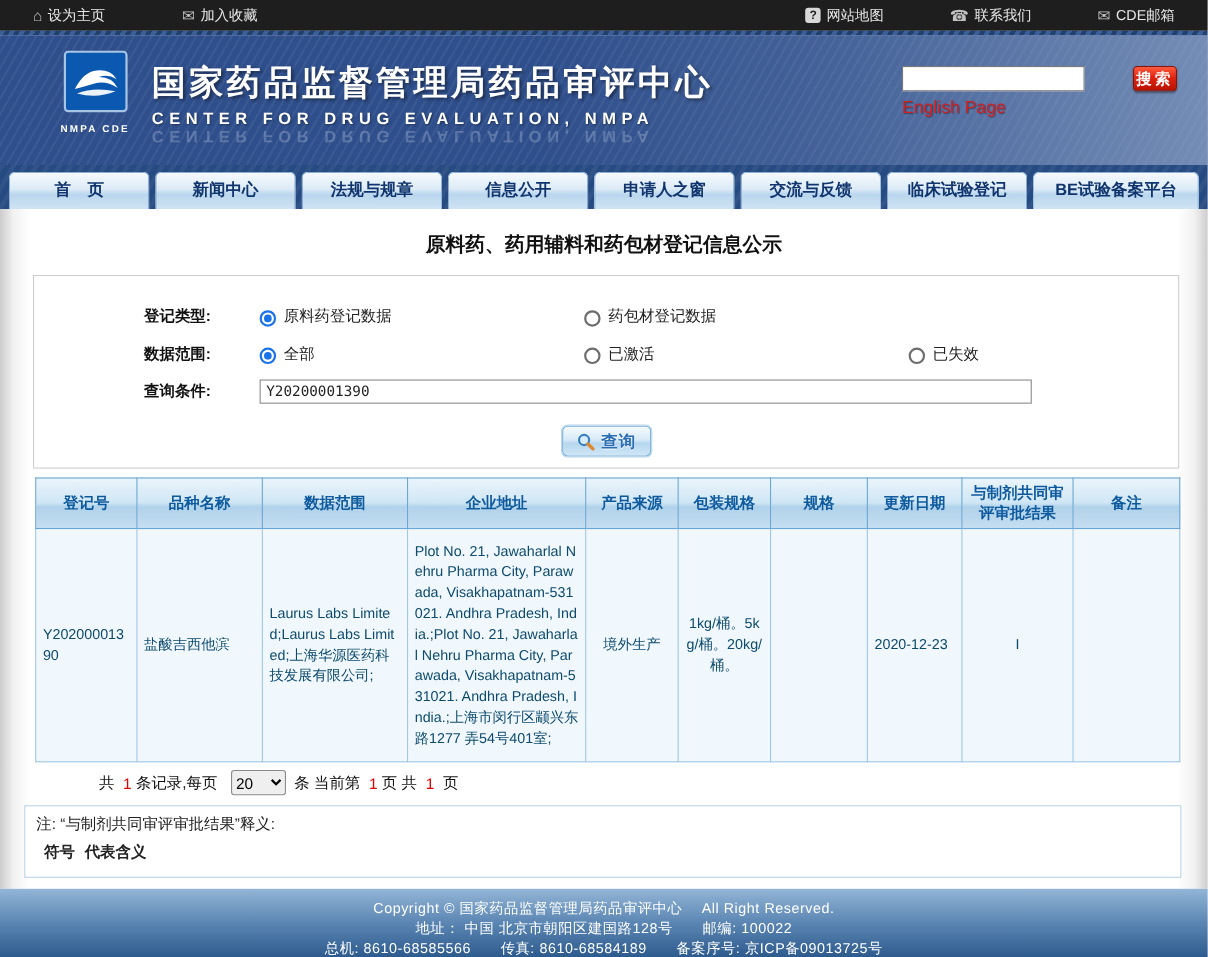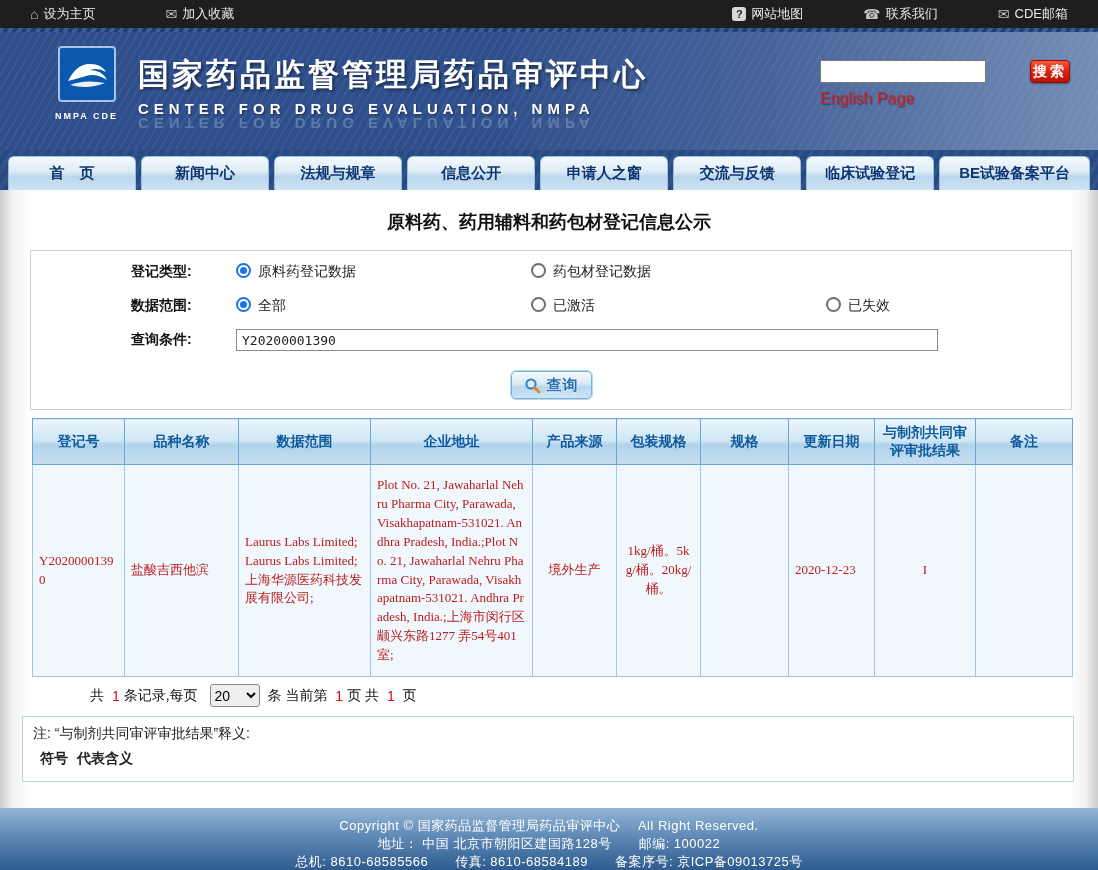--- a/index.html
+++ b/index.html
@@ -55,25 +55,25 @@
     background:linear-gradient(#f5fafd,#dcebf7 45%,#bad6ed 60%,#cfe3f4);
     border-radius:6px 6px 0 0; border:1px solid #9cc0e0; border-bottom:none;
     color:#10356e; font-weight:bold; font-size:15px; cursor:pointer; white-space:nowrap; }
   .nav-tab.wide { flex:1.18; }
 
   
   .content { height:618px; overflow:hidden;
     background:linear-gradient(to right,#cccccc 0,#f1f1f1 12px,#ffffff 28px,#ffffff 1070px,#f1f1f1 1086px,#cccccc 100%); }
   .page-title { text-align:center; padding-top:20px; font-size:18px; font-weight:bold; color:#111; }
 
-  .query-box { margin:16px 26px 0 30px; border:1px solid #cfcfcf; background:#fff; padding:4px 0 10px 0; }
+  .query-box { margin:16px 26px 0 30px; border:1px solid #cfcfcf; background:#fff; padding:20px 0 10px 0; }
   .form-row { display:flex; align-items:center; height:34px; padding-left:100px; }
   .form-label { width:105px; font-weight:bold; font-size:14px; color:#111; }
   .opt-grid { display:flex; }
-  .opt { display:flex; align-items:flex-start; cursor:pointer; }
+  .opt { display:flex; align-items:flex-end; cursor:pointer; }
   .opt-0 { width:295px; } .opt-1 { width:295px; } .opt-2 { width:240px; }
   .radio { width:15px; height:15px; border-radius:50%; border:2px solid #6e6e6e;
     background:#fff; display:inline-block; margin-right:7px; position:relative; flex:0 0 auto; }
   .radio.checked { border-color:#1a73e8; }
   .radio.checked::after { content:""; position:absolute; inset:2px; border-radius:50%; background:#1a73e8; }
   .opt-label { font-size:14px; color:#222; }
   .query-input { width:702px; height:22px; border:1px solid #8a8a8a; padding:0 5px;
     font-size:13px; font-family:"DejaVu Sans Mono",monospace; color:#222; }
   .btn-row { text-align:center; margin-top:14px; }
   .query-btn { display:inline-flex; align-items:center; gap:6px; height:28px; padding:0 12px;
@@ -81,21 +81,21 @@
     background:linear-gradient(#f4fafe,#d8eaf8 45%,#b6d7ef 58%,#cfe6f6);
     color:#2a6db3; font-weight:bold; font-size:15px; letter-spacing:1px;
     text-shadow:0 1px 1px #fff; }
 
   
   .result-table { margin:8px 26px 0 32px; border-collapse:collapse; table-layout:fixed; width:1040px; }
   .result-table th { height:46px; font-size:14px; font-weight:bold; color:#0d5a9e;
     border:1px solid #6ba7d4; padding:2px 4px;
     background:linear-gradient(#eaf4fb,#cfe6f5 48%,#b0d2ea 56%,#c6def1); }
   .result-table td { height:212px; border:1px solid #9fc8e6; background:#f1f8fd;
-    color:#b91c1c; font-size:13px; font-family:Liberation Serif, serif;
+    color:#0c4a6e; font-size:13px; font-family:Liberation Sans, sans-serif;
     padding:4px 6px; vertical-align:middle; line-height:1.45; word-break:break-all; }
   .result-table td:nth-child(5), .result-table td:nth-child(6),
   .result-table td:nth-child(9) { text-align:center; }
 
   
   .pager { display:flex; align-items:center; padding:7px 0 5px 90px; font-size:14px; color:#111; }
   .pager .num { color:#e60000; }
   .pager > span { margin-right:4px; white-space:pre; }
   .per-page { width:50px; height:23px; margin:0 8px; font-size:14px; border:1px solid #8a8a8a; border-radius:3px; }
 

